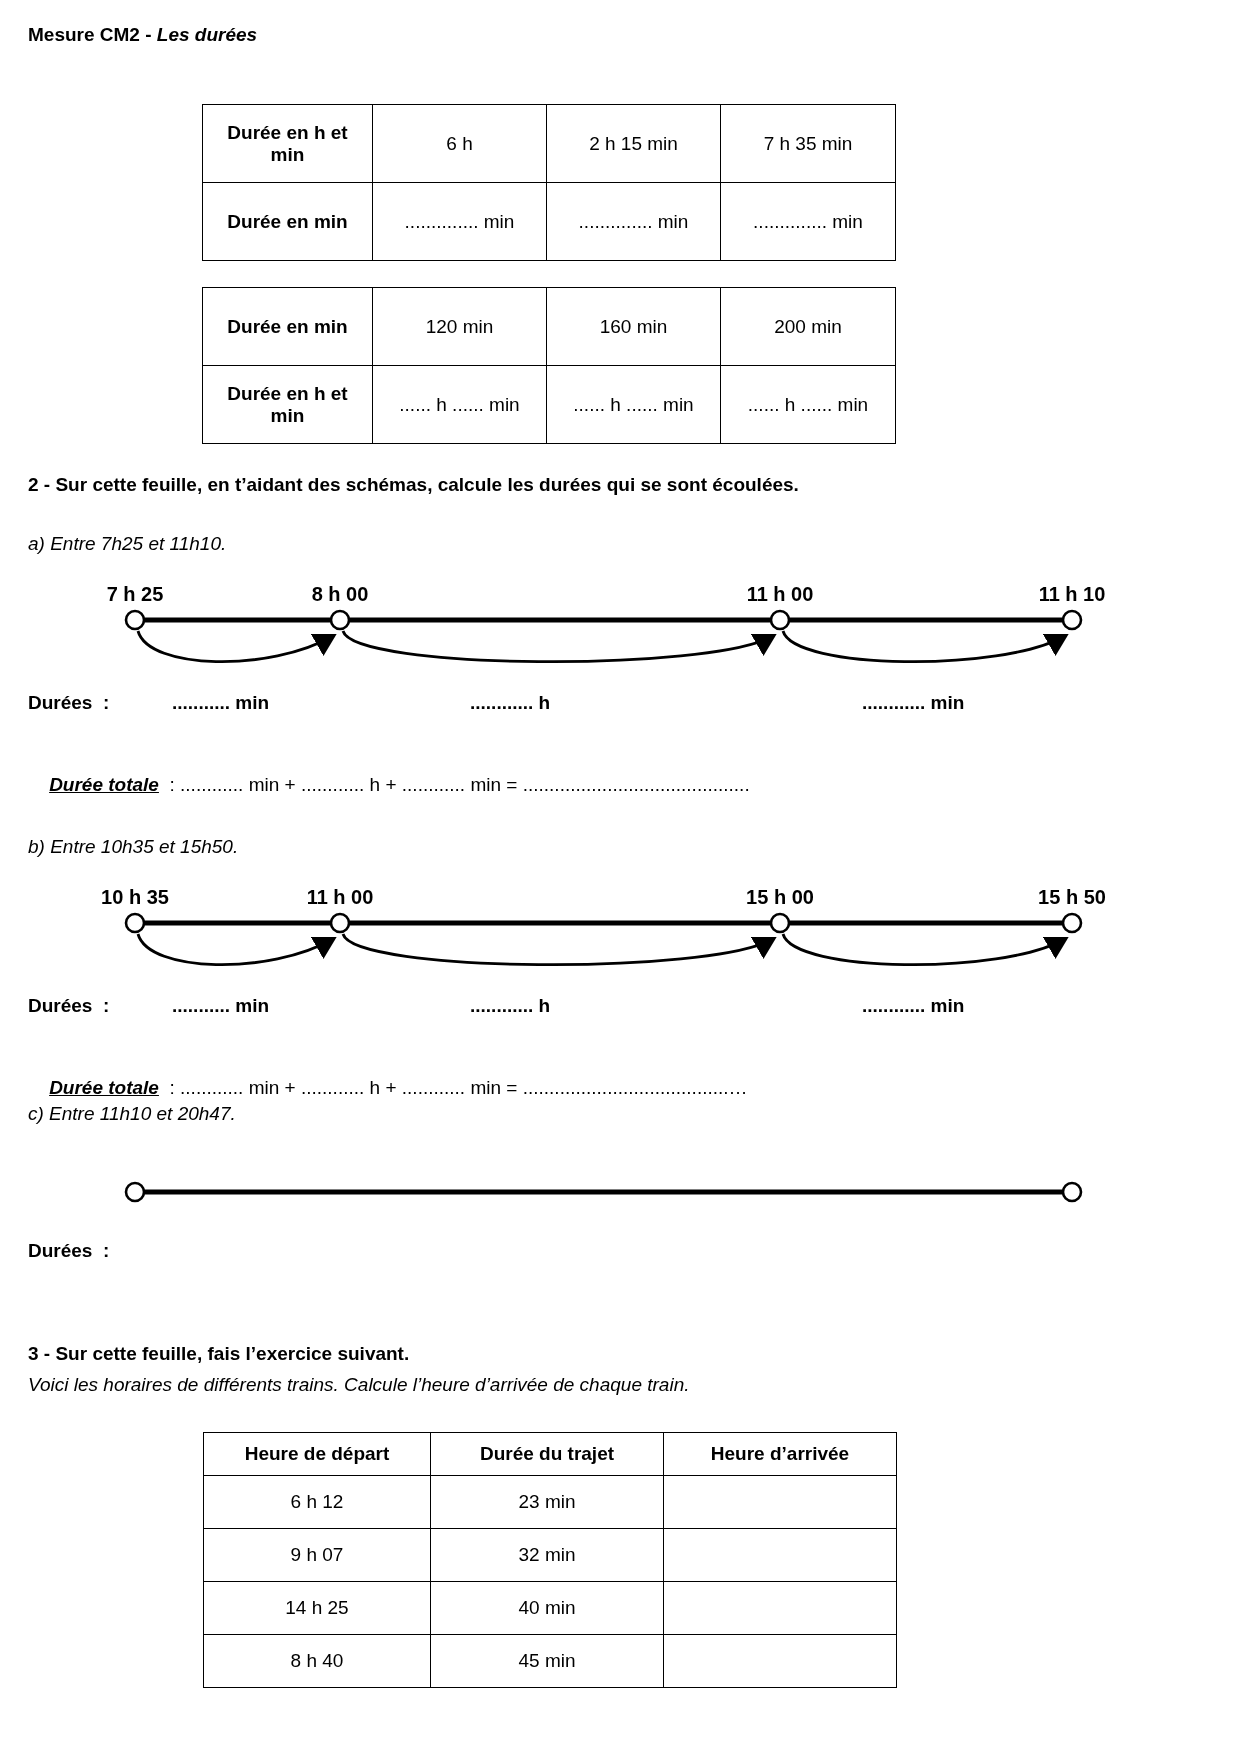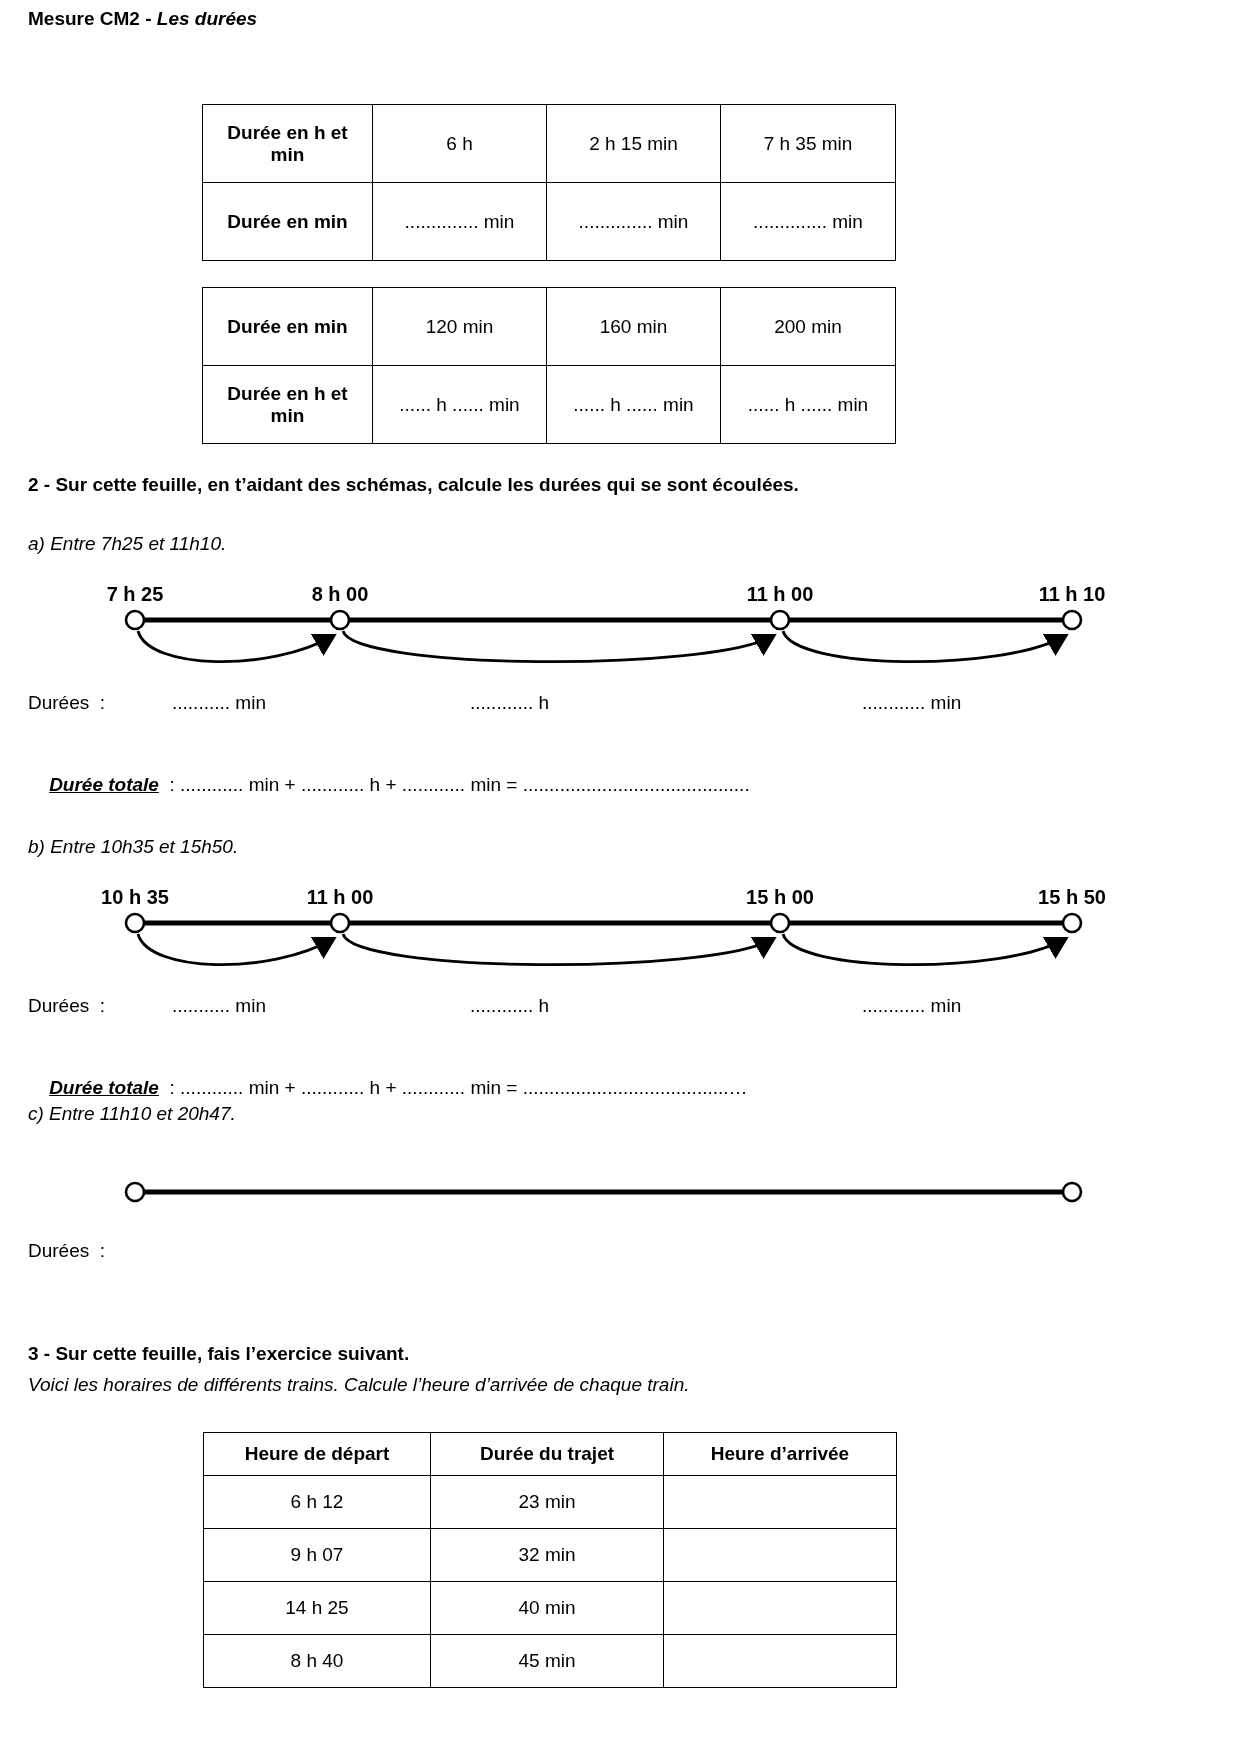--- a/index.html
+++ b/index.html
@@ -28,31 +28,31 @@
     border:1.5px solid #000;
     text-align:center;
     vertical-align:middle;
     font-size:19px;
     padding:0 6px;
     font-weight:400;
   }
   table.sheet .lab{font-weight:700;}
   table.sheet th{font-weight:700;}
 
-  .durees-line{font-size:19px;}
+  .durees-line{font-size:19px;font-weight:bold;}
   .durees-seg{position:absolute;white-space:pre;font-size:19px;}
   .total-line{font-size:19px;white-space:pre;}
   svg text{font-family:"Liberation Sans","DejaVu Sans",sans-serif;}
 </style>
 </head>
 <body>
 
 <div id="page">
 
-  <div class="abs title" style="left:28px;top:8px;">
+  <div class="abs title" style="left:28px;top:24px;">
     <span>Mesure CM2 - </span><span class="i">Les durées</span>
   </div>
 
 
   <table class="sheet abs" style="left:202px;top:104px;width:693px;">
     <colgroup>
         <col style="width:170px">
         <col style="width:174px">
         <col style="width:174px">
         <col style="width:175px">

